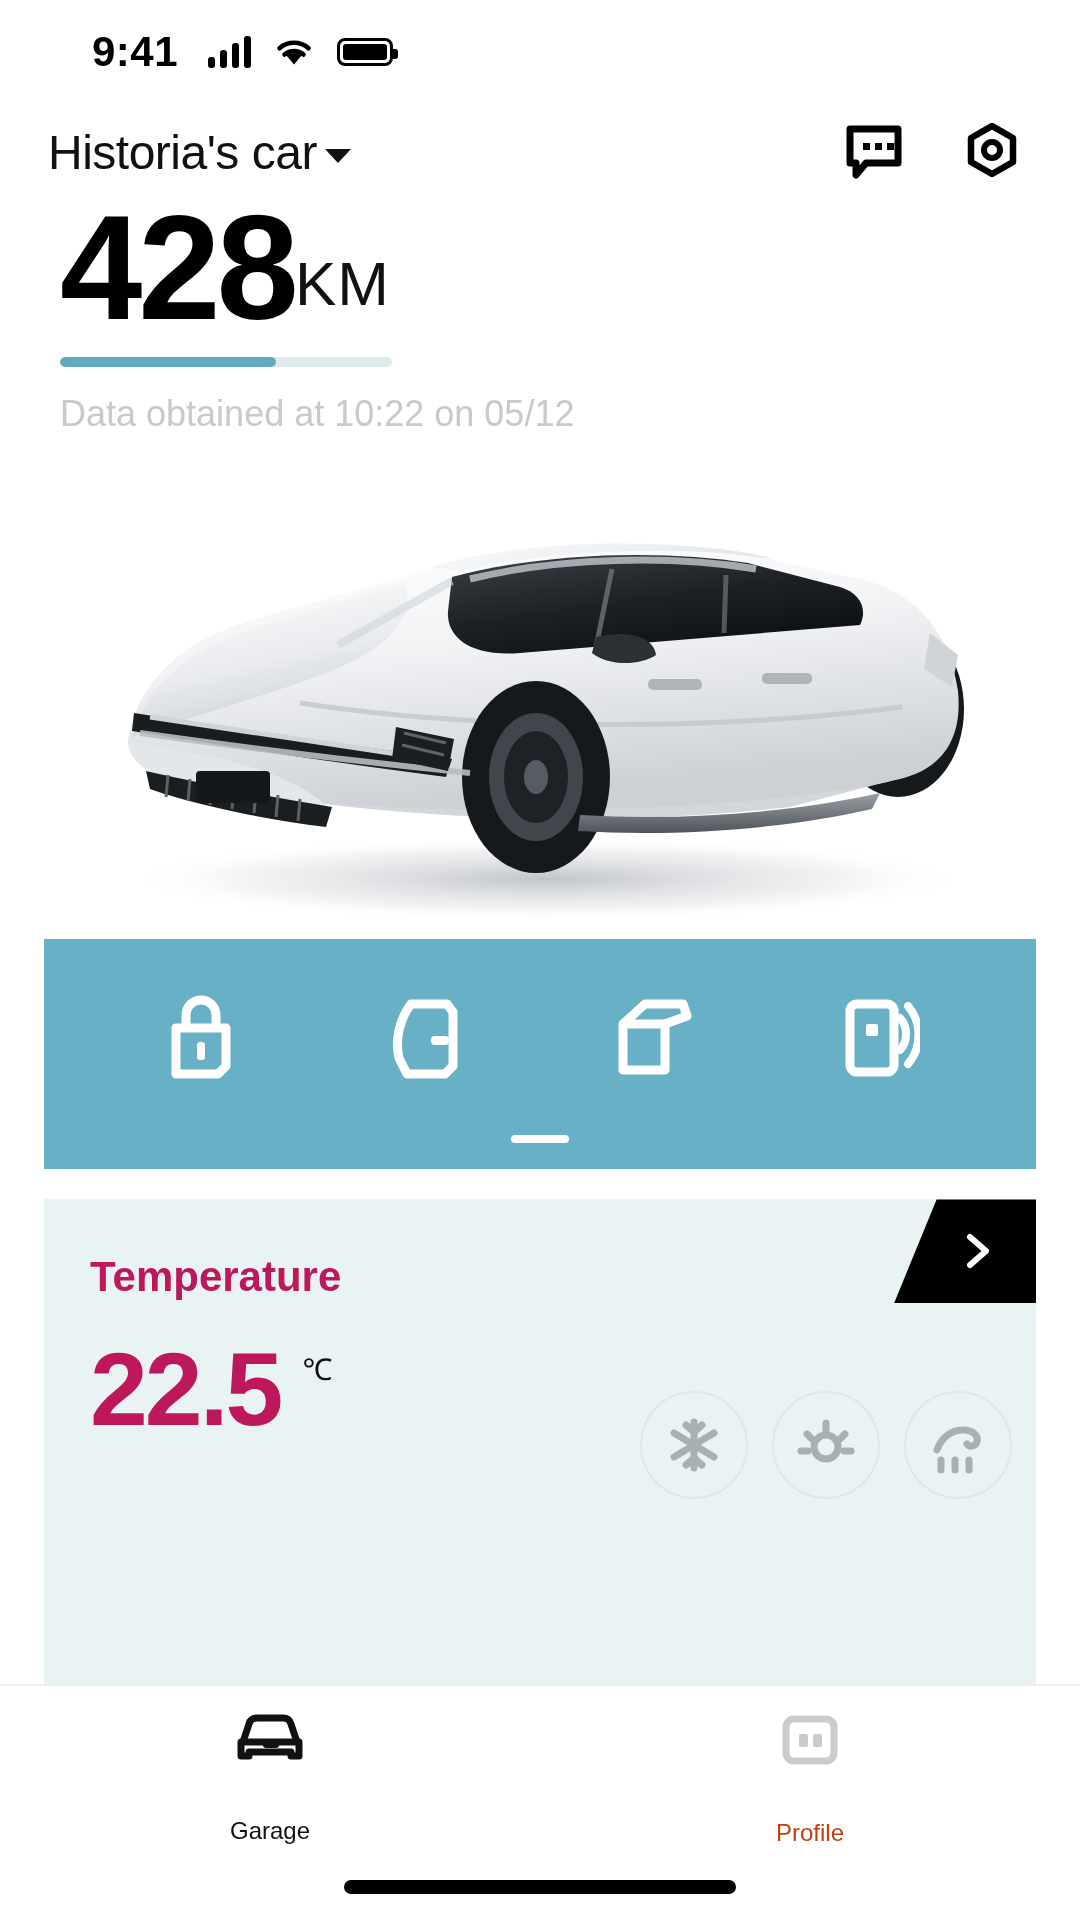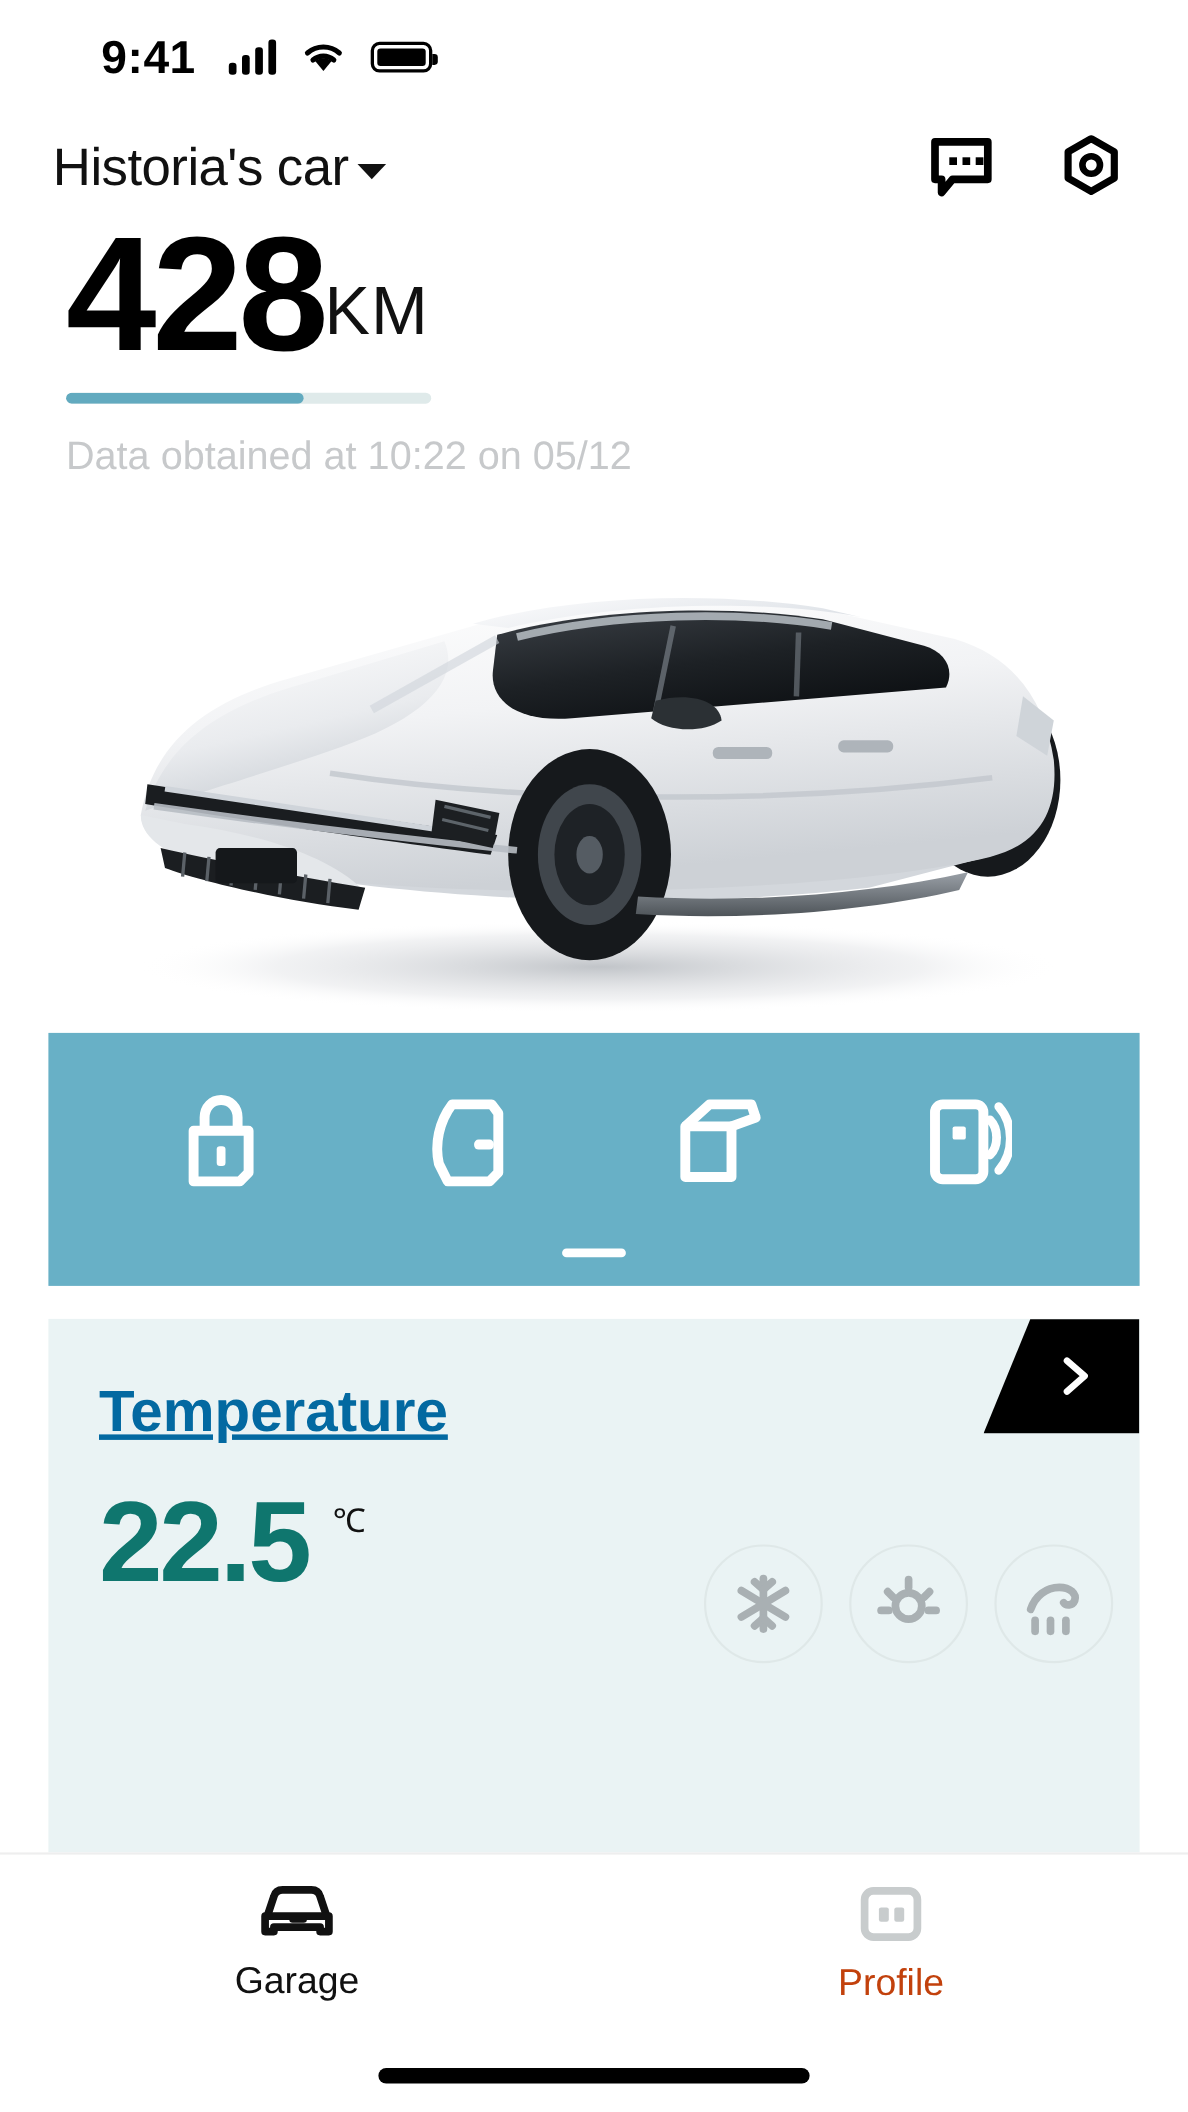--- a/index.html
+++ b/index.html
@@ -123,38 +123,38 @@
   
   .tempcard {
     margin:30px 44px 0 44px;
     background:#eaf3f4;
     flex:1 1 auto;
     position:relative;
     overflow:hidden;
   }
   .temp-head {
     padding:54px 0 0 46px;
-    font-size:53px; font-weight:700; color:#0369a1;text-decoration:underline;
+    font-size:42px; font-weight:700; color:#be185d;
   }
   .temp-arrow {
     position:absolute; top:0; right:0;
     width:142px; height:104px;
     background:#000;
     clip-path:polygon(30% 0, 100% 0, 100% 100%, 0 100%);
     display:flex; align-items:center; justify-content:center;
     cursor:pointer;
   }
   .temp-arrow svg { margin-left:26px; }
   .temp-body {
     display:flex; align-items:flex-end;
     padding:36px 0 0 46px;
     position:relative;
   }
   .temp-value {
-    font-size:104px; font-weight:800; color:#0f766e;
+    font-size:104px; font-weight:800; color:#be185d;
     line-height:1; letter-spacing:-3px;text-align:center;
   }
   .temp-unit {
     font-size:30px; color:#111; font-weight:400;
     padding-left:22px; padding-bottom:52px;
   }
   .climate-row {
     position:absolute; right:24px; bottom:-58px;
     display:flex; align-items:center; gap:24px;
   }
@@ -173,21 +173,21 @@
     border-top:2px solid #eeeeee;
     display:flex; align-items:flex-start;
     padding-top:26px;
     flex:0 0 auto;
   }
   .navtab {
     flex:1;
     display:flex; flex-direction:column; align-items:center; gap:16px;
     cursor:pointer;
   }
-  .navlabel { font-size:34px; }
+  .navlabel { font-size:24px;margin-top:35px; }
   .navtab.active .navlabel { color:#111; font-weight:400; }
   .navtab.inactive .navlabel { color:#c2410c; }
   .home-indicator {
     position:absolute; bottom:26px; left:50%; transform:translateX(-50%);
     width:392px; height:14px; border-radius:7px; background:#000;
   }
 </style>
 </head>
 <body>
 

